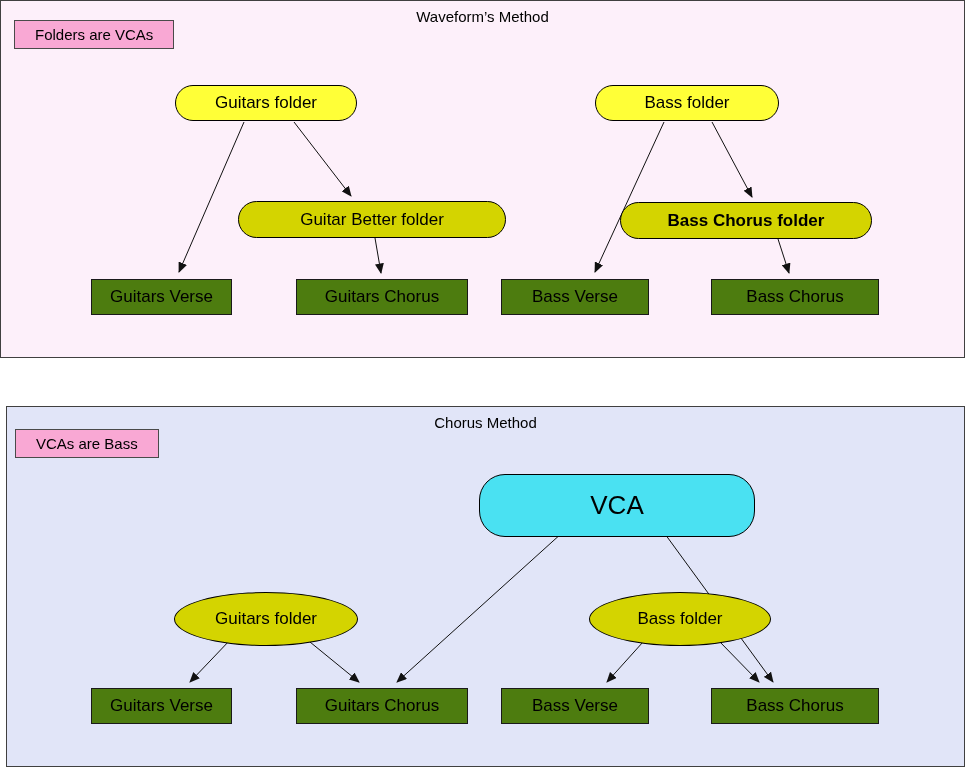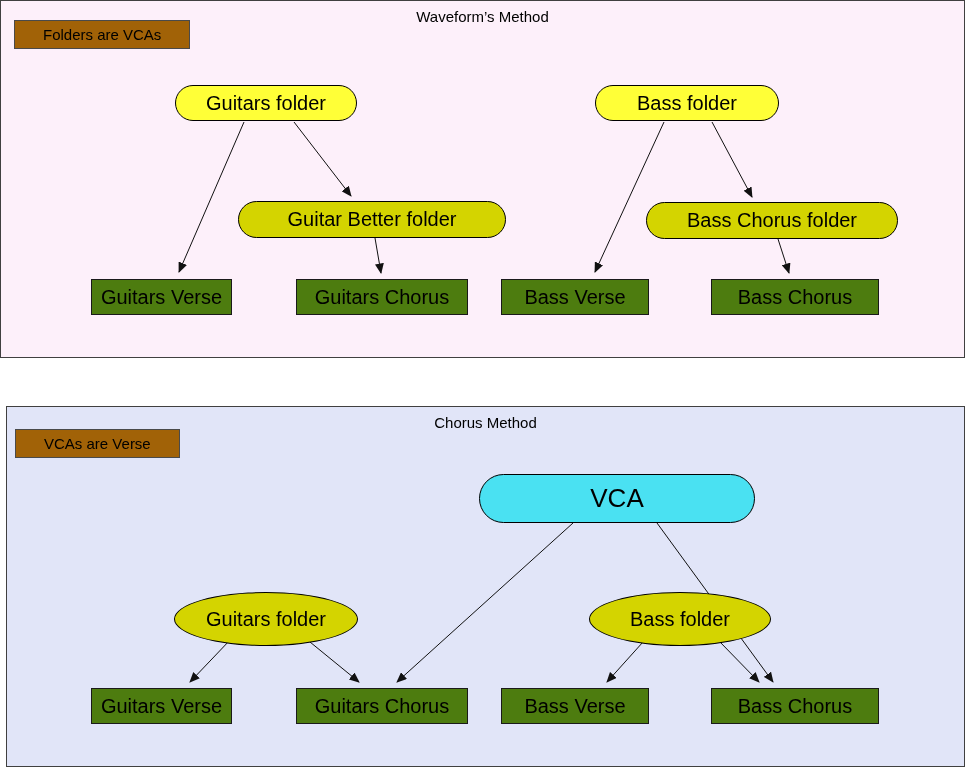--- a/index.html
+++ b/index.html
@@ -3,28 +3,28 @@
 <meta charset="utf-8">
 <style>
   html,body { margin:0; padding:0; background:#ffffff; font-family:"Liberation Sans", sans-serif; color:#000; }
   .canvas { position:relative; width:966px; height:767px; background:#ffffff; overflow:hidden; }
 
   .panel { position:absolute; border:1px solid #404040; box-sizing:border-box; }
   .panel-1 { left:0px; top:0px; width:965px; height:358px; background:#fdf0fa; }
   .panel-2 { left:6px; top:406px; width:959px; height:361px; background:#e1e5f8; }
 
   .panel-title { position:absolute; left:0; top:7px; width:100%; text-align:center; font-size:15px; }
-  .corner-tag { position:absolute; background:#a16207; border:1px solid #4a4a4a; font-size:15px; padding:5px 28px; }
+  .corner-tag { position:absolute; background:#f9a8d4; border:1px solid #4a4a4a; font-size:15px; padding:5px 20px; }
   .panel-1 .corner-tag { left:13px; top:19px; }
   .panel-2 .corner-tag { left:8px; top:22px; }
 
   .edges { position:absolute; left:0; top:0; pointer-events:none; }
 
   .node { position:absolute; display:flex; align-items:center; justify-content:center;
-          border:1px solid #000; box-sizing:border-box; font-size:20px; white-space:nowrap; }
+          border:1px solid #000; box-sizing:border-box; font-size:17px; white-space:nowrap; }
   .pill   { border-radius:20px; }
   .ellipse{ border-radius:50%; }
   .box    { background:#4d7c0f; border:1px solid #1a1a1a; }
   .yellow { background:#ffff37; }
   .olive  { background:#d4d400; }
   .cyan   { background:#4ae1f2; }
   .vca-node { border-radius:26px; font-size:26px; }
 </style>
 </head>
 <body>
@@ -45,46 +45,46 @@
       <line x1="293" y1="121" x2="350" y2="195" stroke="#111" stroke-width="1" marker-end="url(#ah1)"></line>
       <line x1="374" y1="237" x2="380" y2="272" stroke="#111" stroke-width="1" marker-end="url(#ah1)"></line>
       <line x1="663" y1="121" x2="594" y2="271" stroke="#111" stroke-width="1" marker-end="url(#ah1)"></line>
       <line x1="711" y1="121" x2="751" y2="196" stroke="#111" stroke-width="1" marker-end="url(#ah1)"></line>
       <line x1="777" y1="238" x2="788" y2="272" stroke="#111" stroke-width="1" marker-end="url(#ah1)"></line>
     </svg>
 
     <div class="node pill yellow" style="left:174px; top:84px; width:182px; height:36px;">Guitars folder</div>
     <div class="node pill yellow" style="left:594px; top:84px; width:184px; height:36px;">Bass folder</div>
     <div class="node pill olive" style="left:237px; top:200px; width:268px; height:37px;">Guitar Better folder</div>
-    <div class="node pill olive" style="left:645px; top:201px; width:252px; height:37px;">Bass Chorus folder</div>
+    <div class="node pill olive" style="left:619px; top:201px; width:252px; height:37px;font-weight:bold;">Bass Chorus folder</div>
     <div class="node box" style="left:90px; top:278px; width:141px; height:36px;">Guitars Verse</div>
     <div class="node box" style="left:295px; top:278px; width:172px; height:36px;">Guitars Chorus</div>
     <div class="node box" style="left:500px; top:278px; width:148px; height:36px;">Bass Verse</div>
     <div class="node box" style="left:710px; top:278px; width:168px; height:36px;">Bass Chorus</div>
   </div>
 
   <div class="panel panel-2">
     <div class="panel-title">Chorus Method</div>
-    <div class="corner-tag">VCAs are Verse</div>
+    <div class="corner-tag">VCAs are Bass</div>
 
     <svg class="edges" width="957" height="359">
       <defs>
         <marker id="ah2" markerWidth="11" markerHeight="9" refX="9.5" refY="4.5" orient="auto" markerUnits="userSpaceOnUse">
           <path d="M0,0 L10.5,4.5 L0,9 z" fill="#111"></path>
         </marker>
       </defs>
       <line x1="566" y1="116" x2="390" y2="275" stroke="#111" stroke-width="1" marker-end="url(#ah2)"></line>
       <line x1="650" y1="116" x2="766" y2="275" stroke="#111" stroke-width="1" marker-end="url(#ah2)"></line>
       <line x1="224" y1="232" x2="183" y2="275" stroke="#111" stroke-width="1" marker-end="url(#ah2)"></line>
       <line x1="303" y1="235" x2="352" y2="275" stroke="#111" stroke-width="1" marker-end="url(#ah2)"></line>
       <line x1="636" y1="235" x2="600" y2="275" stroke="#111" stroke-width="1" marker-end="url(#ah2)"></line>
       <line x1="712" y1="234" x2="752" y2="275" stroke="#111" stroke-width="1" marker-end="url(#ah2)"></line>
     </svg>
 
-    <div class="node cyan vca-node" style="left:472px; top:67px; width:276px; height:49px;">VCA</div>
+    <div class="node cyan vca-node" style="left:472px; top:67px; width:276px; height:63px;">VCA</div>
     <div class="node ellipse olive" style="left:167px; top:185px; width:184px; height:54px;">Guitars folder</div>
     <div class="node ellipse olive" style="left:582px; top:185px; width:182px; height:54px;">Bass folder</div>
     <div class="node box" style="left:84px; top:281px; width:141px; height:36px;">Guitars Verse</div>
     <div class="node box" style="left:289px; top:281px; width:172px; height:36px;">Guitars Chorus</div>
     <div class="node box" style="left:494px; top:281px; width:148px; height:36px;">Bass Verse</div>
     <div class="node box" style="left:704px; top:281px; width:168px; height:36px;">Bass Chorus</div>
   </div>
 
 </div>
 

